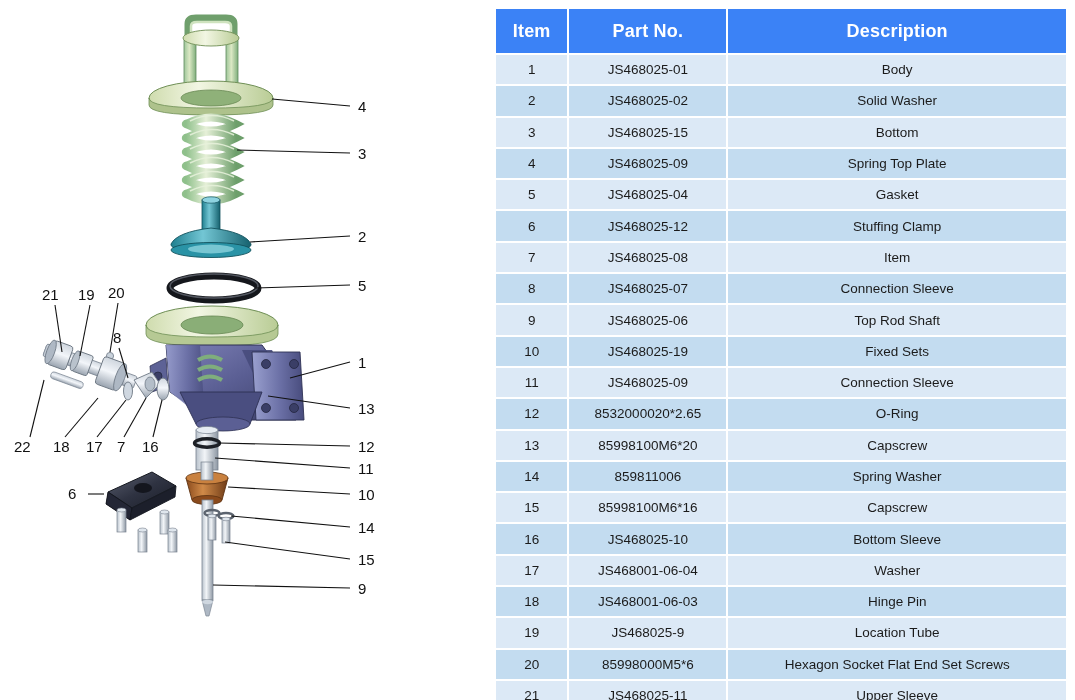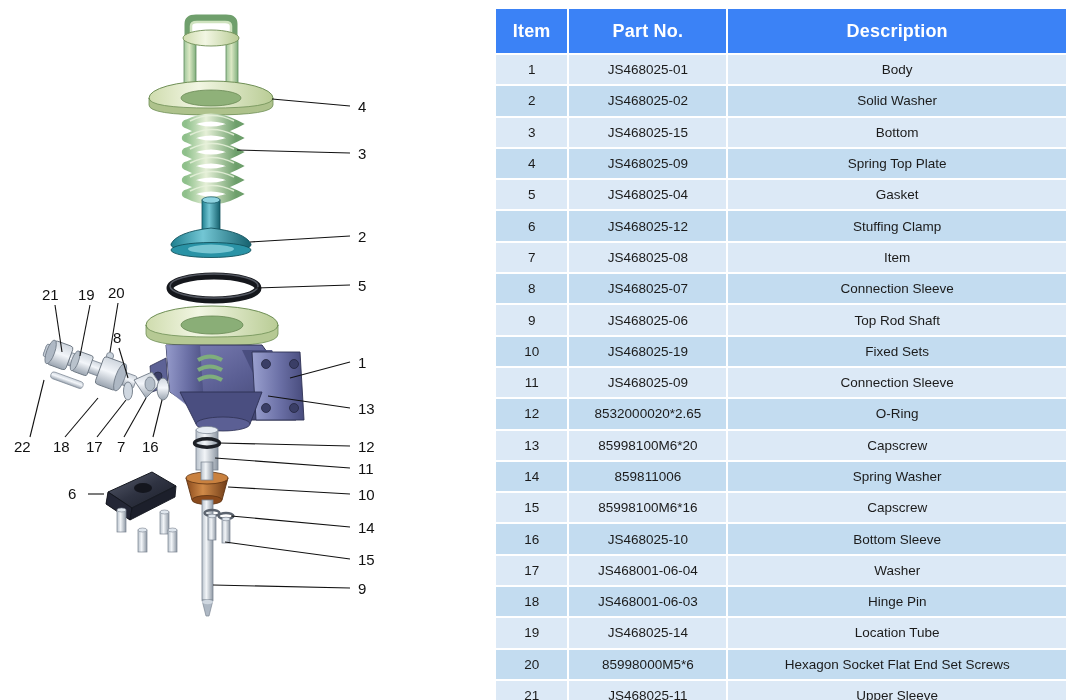--- a/index.html
+++ b/index.html
@@ -441,21 +441,21 @@
           <td class="col-part">JS468001-06-04</td>
           <td class="col-desc">Washer</td>
         </tr>
         <tr class="even">
           <td class="col-item">18</td>
           <td class="col-part">JS468001-06-03</td>
           <td class="col-desc">Hinge Pin</td>
         </tr>
         <tr class="odd">
           <td class="col-item">19</td>
-          <td class="col-part">JS468025-14</td>
+          <td class="col-part">JS468025-9</td>
           <td class="col-desc">Location Tube</td>
         </tr>
         <tr class="even">
           <td class="col-item">20</td>
           <td class="col-part">85998000M5*6</td>
           <td class="col-desc">Hexagon Socket Flat End Set Screws</td>
         </tr>
         <tr class="odd">
           <td class="col-item">21</td>
           <td class="col-part">JS468025-11</td>

